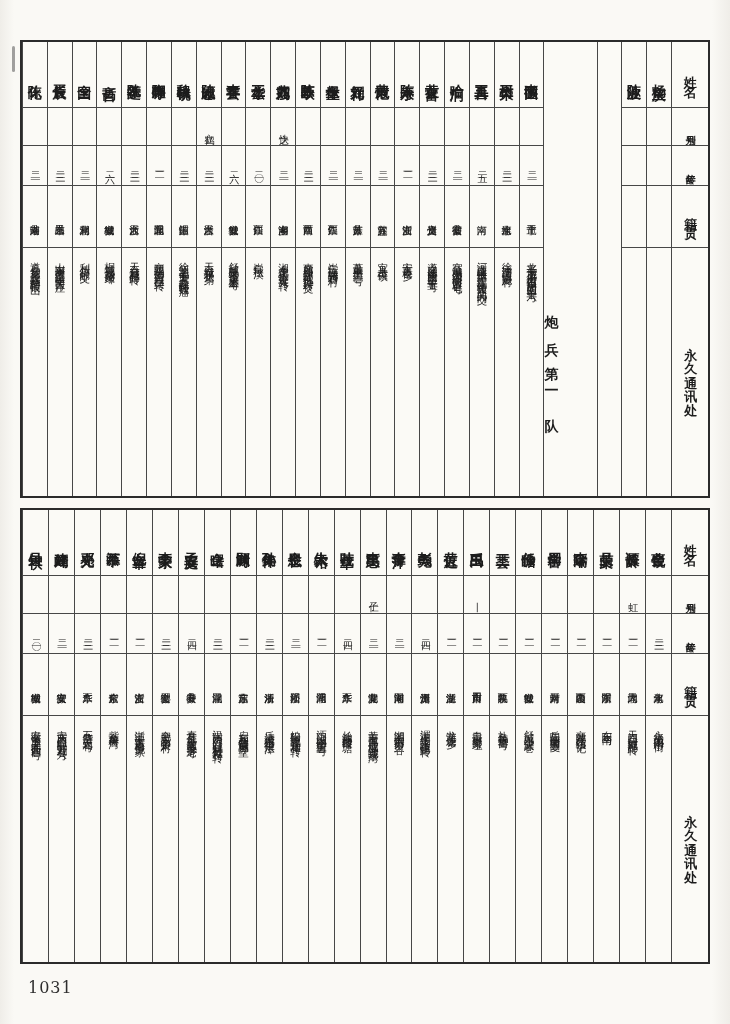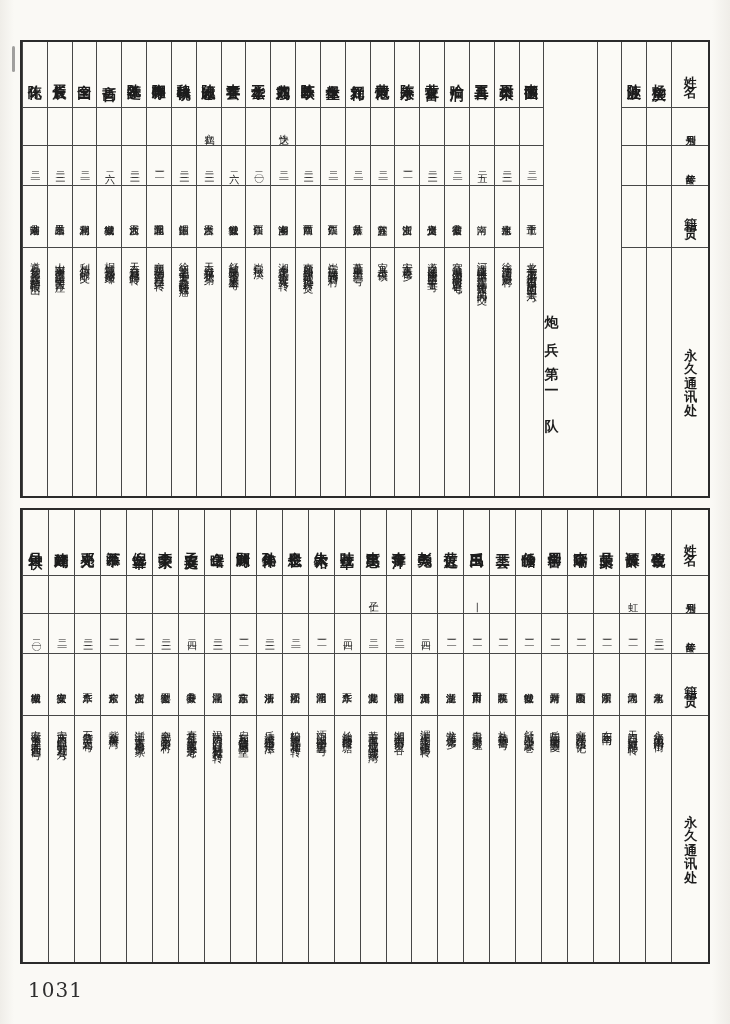--- a/index.html
+++ b/index.html
@@ -36,21 +36,21 @@
   .addr .vtext{font-size:10.5px;letter-spacing:2px;line-height:1.1;max-height:236px;}
   .header .cell .vtext{font-weight:700;}
   .header .name .vtext{font-size:13px;letter-spacing:9px;}
   .header .alias .vtext{font-size:10px;letter-spacing:0;}
   .header .age .vtext{font-size:10px;letter-spacing:0;}
   .header .native .vtext{font-size:13px;letter-spacing:9px;}
   .header .addr{align-items:center;padding-top:0;}
   .header .addr .vtext{font-size:13px;letter-spacing:14px;}
   .section .cell.full{align-items:center;justify-content:flex-start;padding-top:200px;}
   .section-label{font-size:14px;font-weight:700;letter-spacing:26px;}
-  .page-number{position:absolute;left:28px;top:978px;font-size:20px;letter-spacing:1px;color:#2e2e2e;font-family:"DejaVu Serif","Liberation Serif",serif;}
+  .page-number{position:absolute;left:28px;top:978px;font-size:16px;letter-spacing:1px;color:#2e2e2e;font-family:"DejaVu Serif","Liberation Serif",serif;}
   .smudge{position:absolute;left:12px;top:46px;width:3px;height:26px;background:#555;opacity:.55;border-radius:2px;}
 </style>
 </head>
 <body>
 
 <div class="page">
   <div class="smudge"></div>
 
   <div class="roster-table" id="table-upper">
     <div class="col header">

